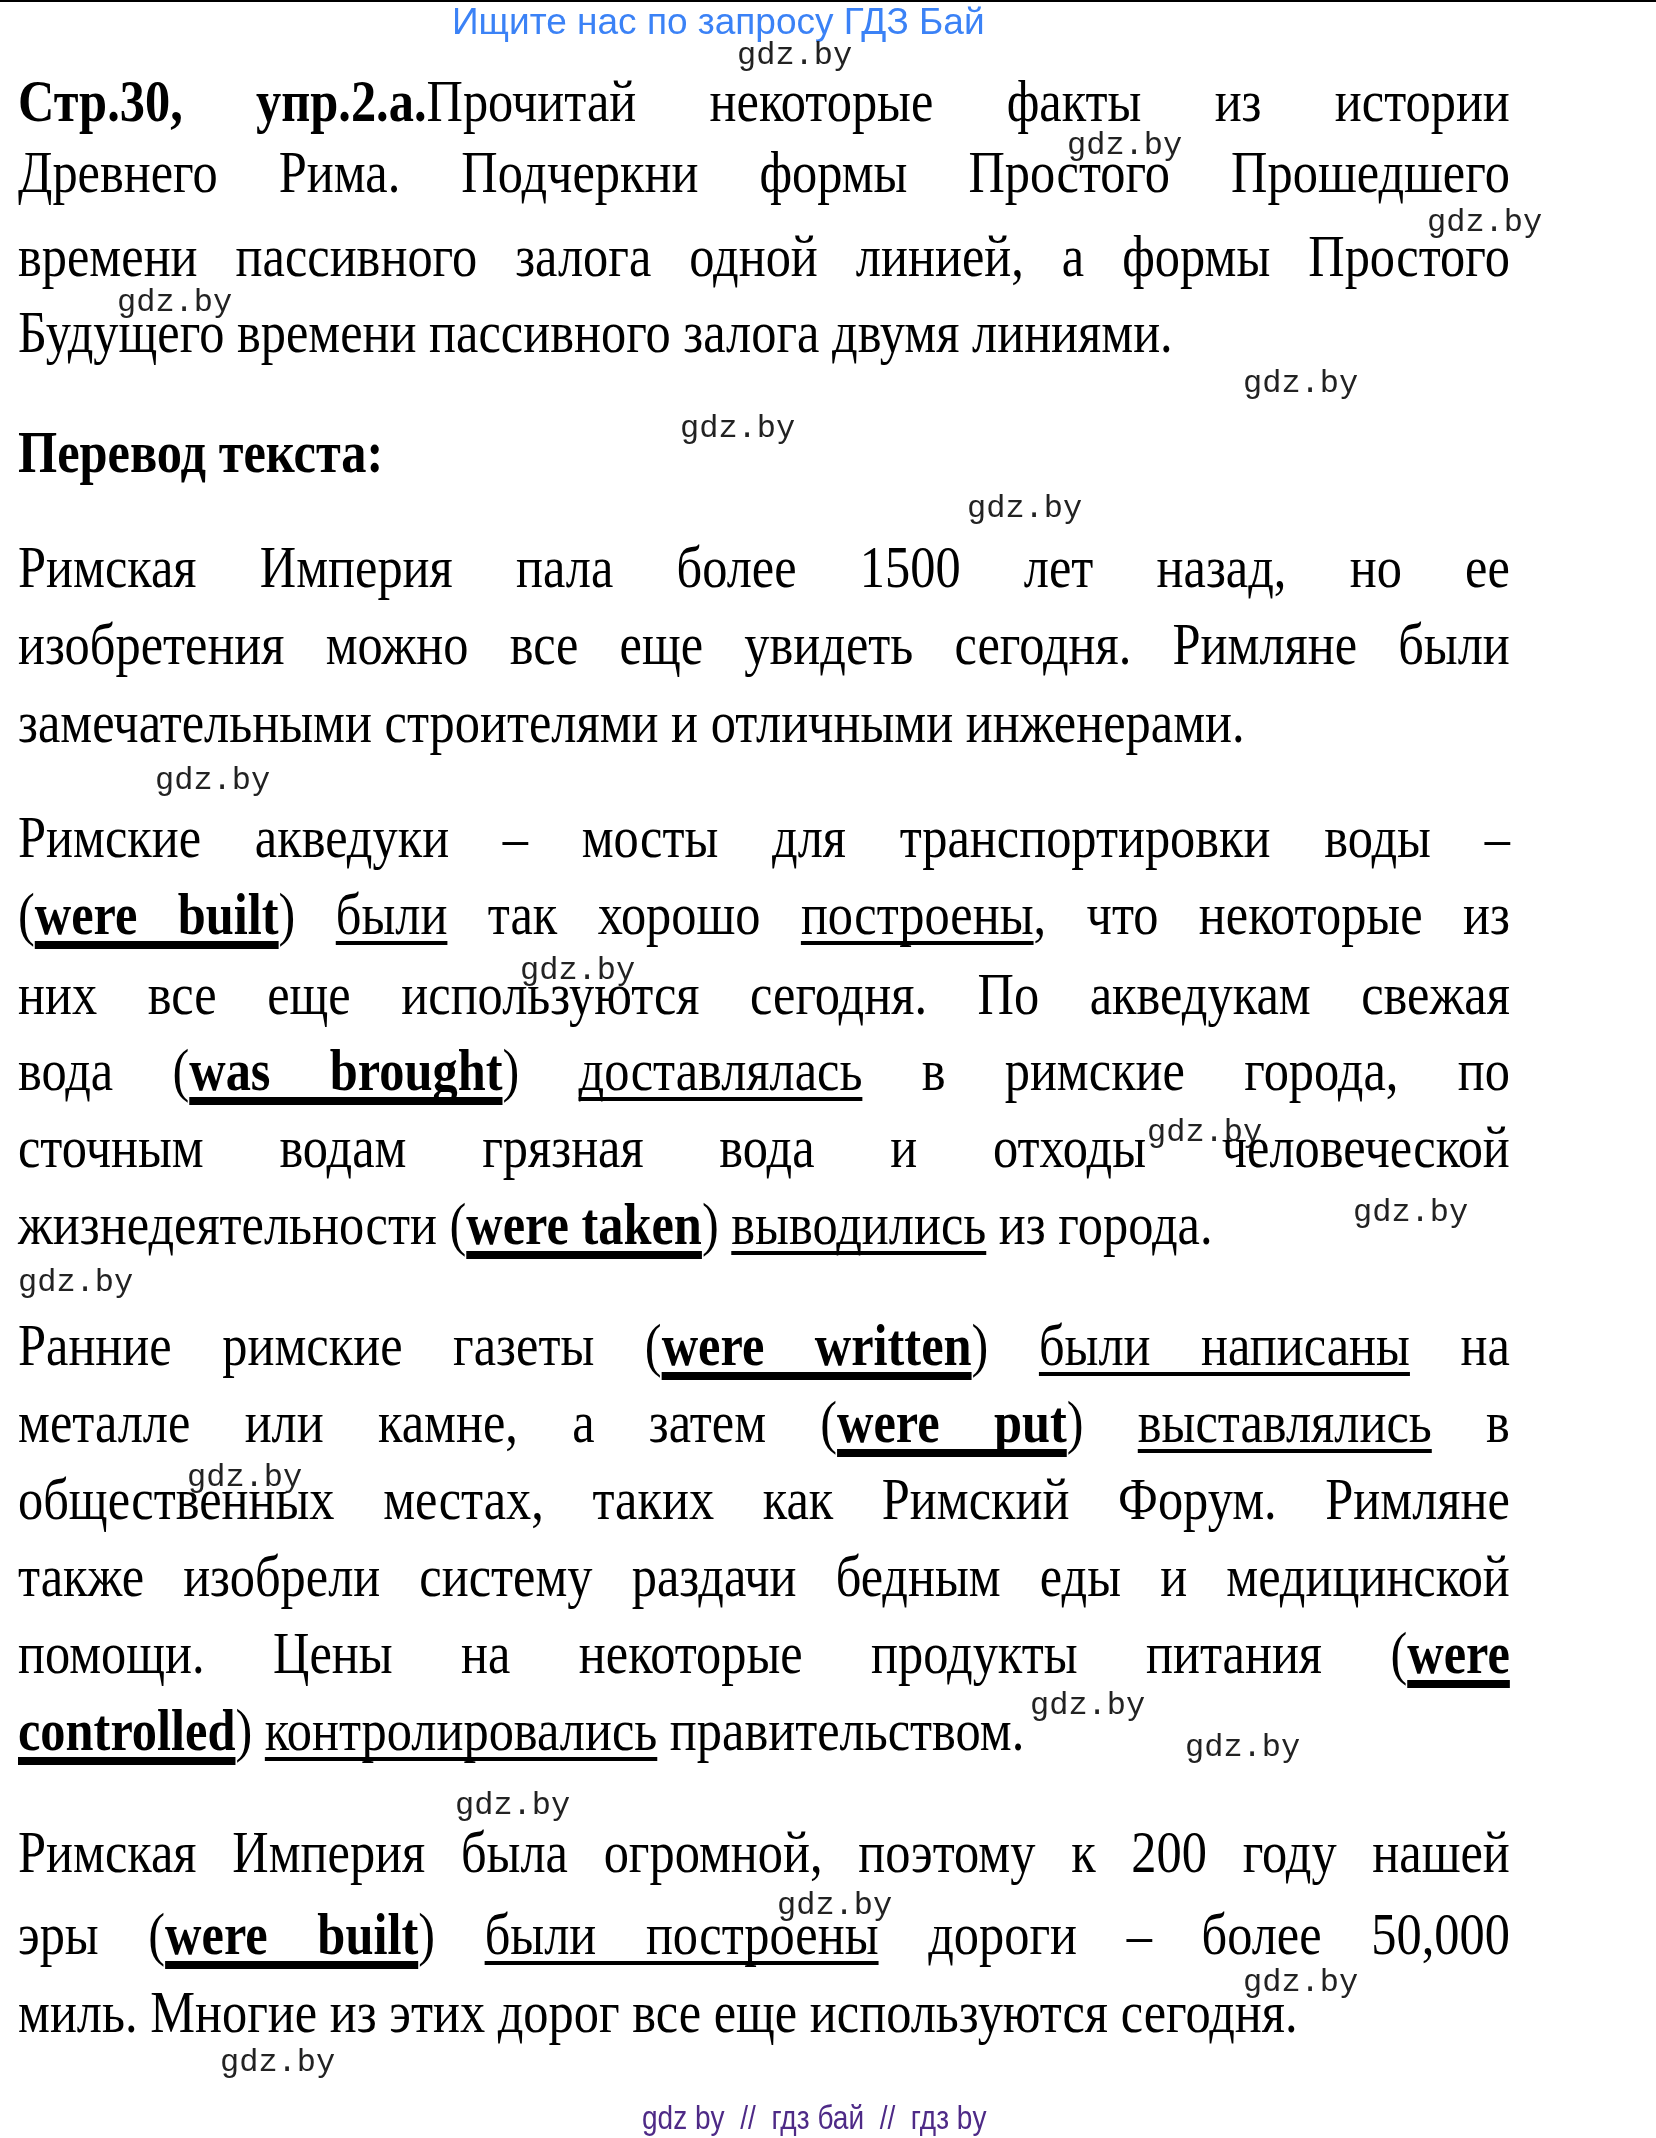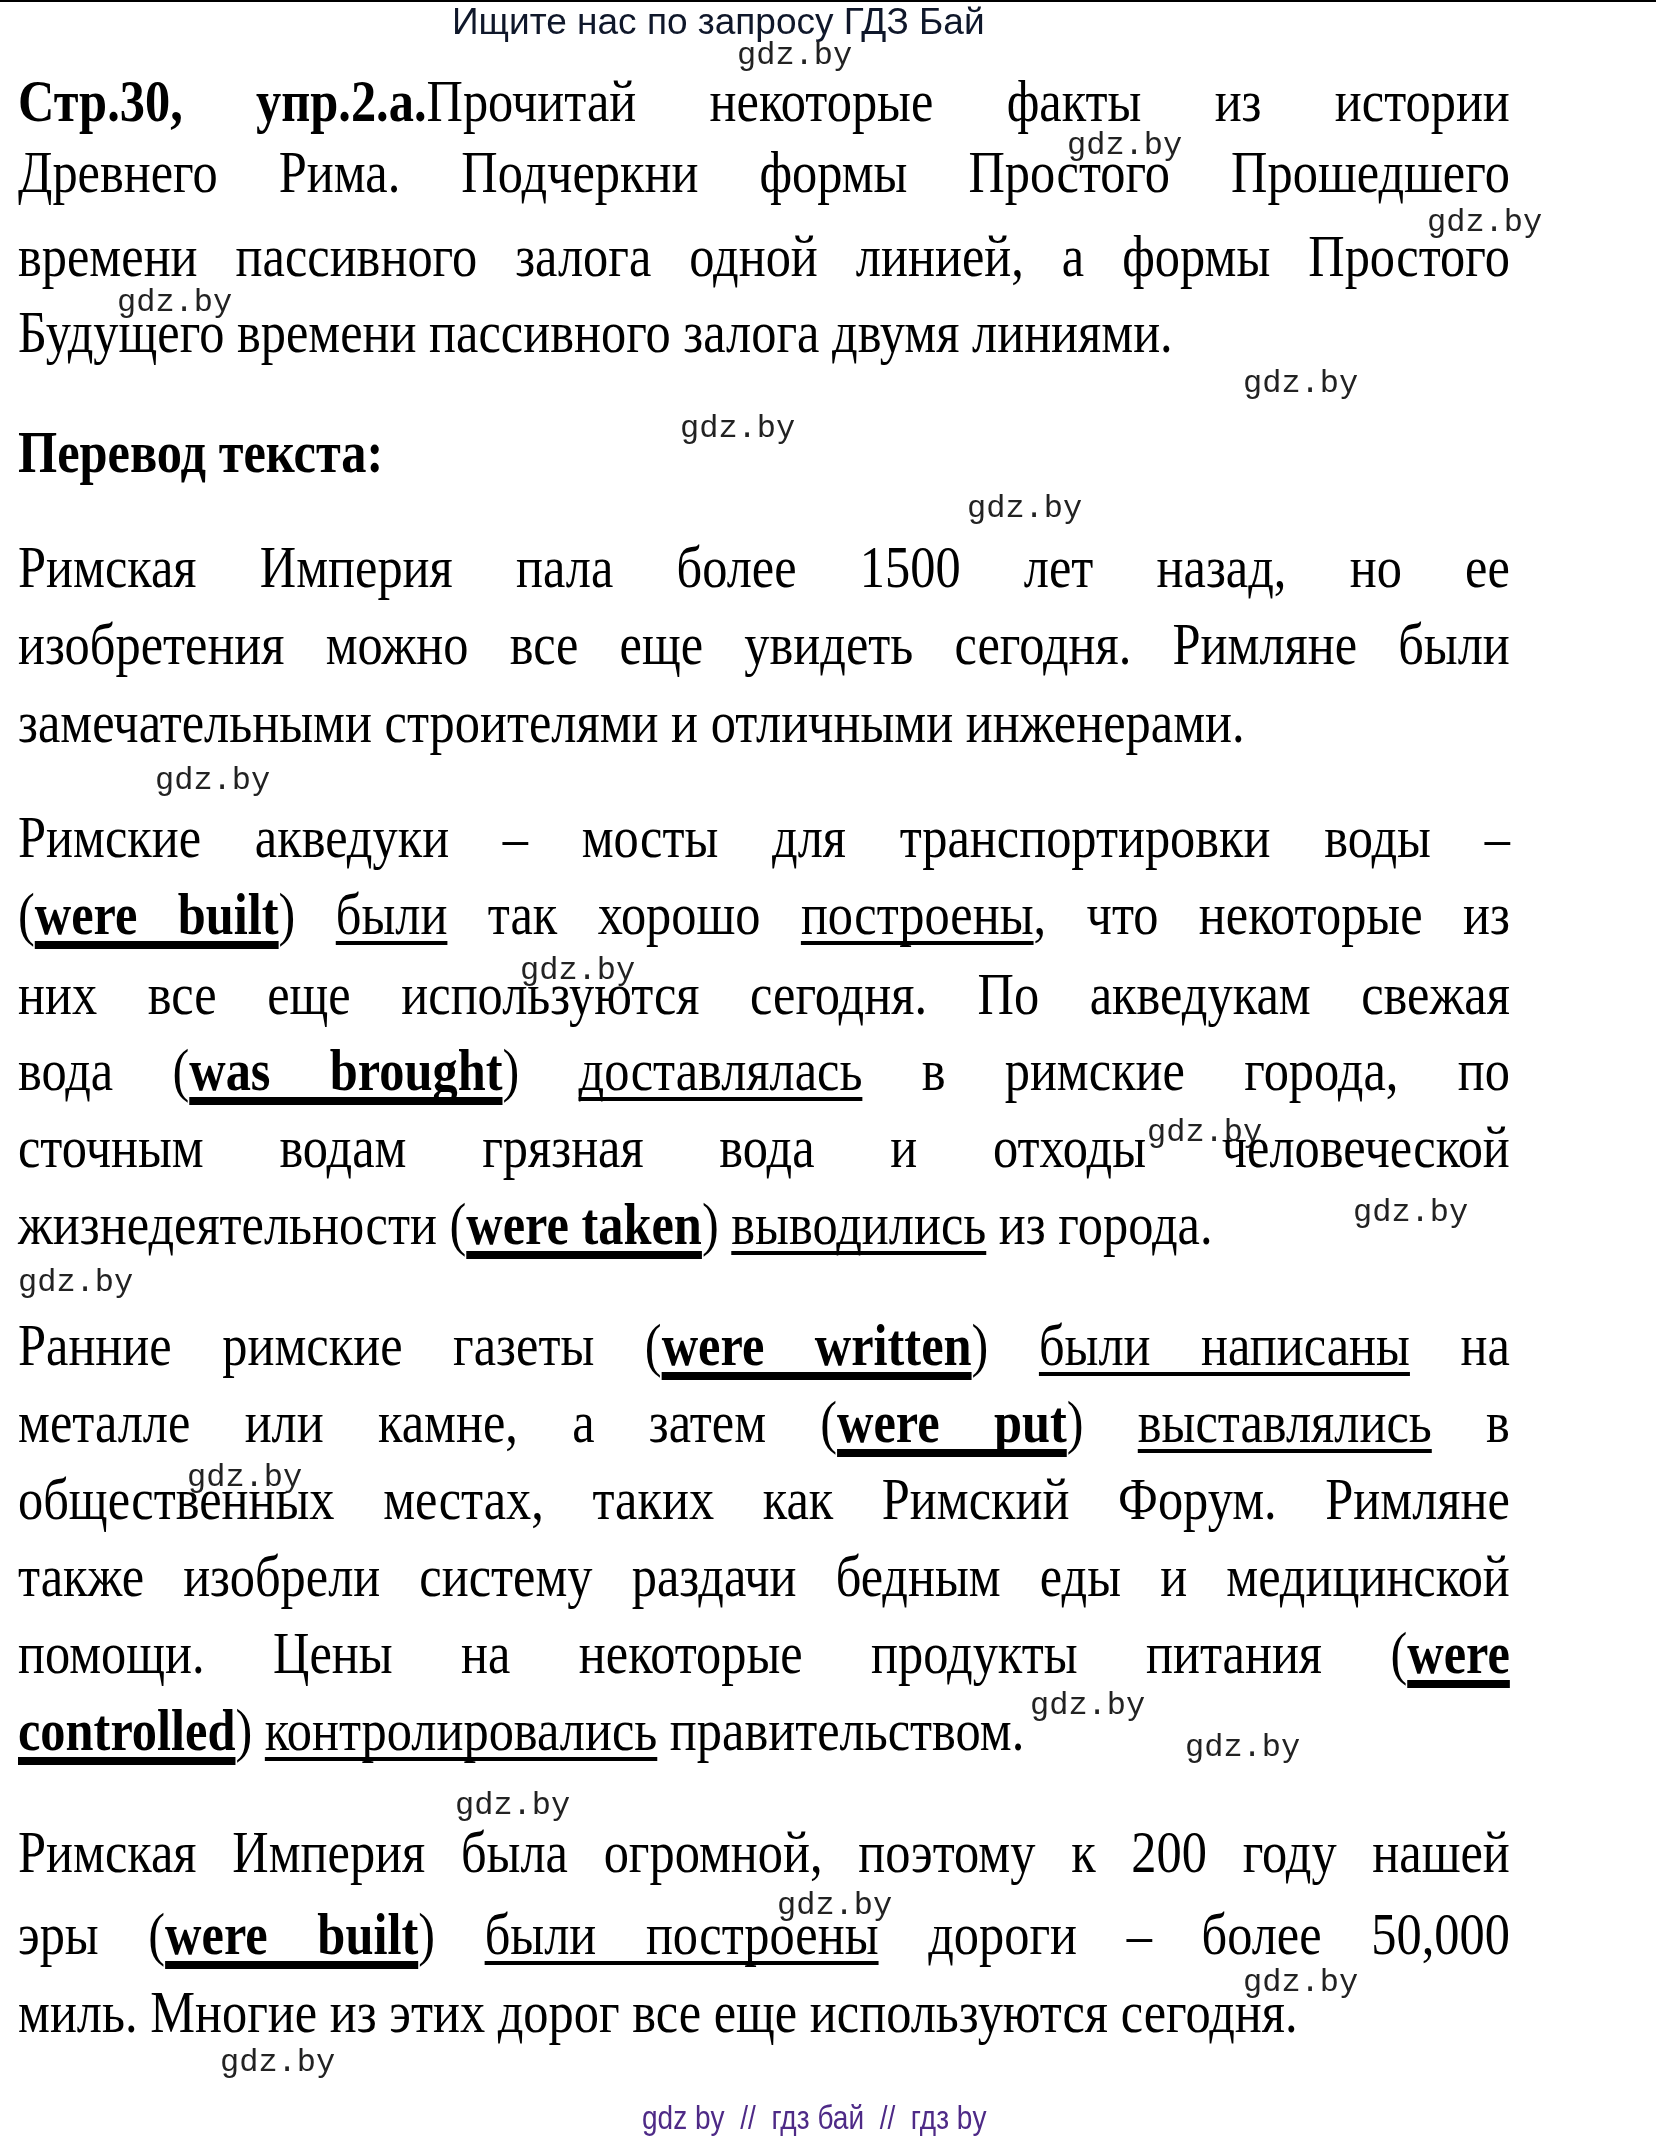--- a/index.html
+++ b/index.html
@@ -43,21 +43,21 @@
     font-family:"Liberation Sans",sans-serif;font-size:33px;line-height:1.2;
     transform:scaleX(0.85);transform-origin:0 0;
     white-space:pre;
   }
 </style>
 </head>
 <body>
 
 <div class="topline"></div>
 
-<div class="promo" style="color: #0f172a;">Ищите нас по запросу ГДЗ Бай</div>
+<div class="promo" style="color: #3b82f6;">Ищите нас по запросу ГДЗ Бай</div>
 
 <div>
     <div class="wm" style="left: 737px; top: 40px; color: rgb(34, 34, 34);">gdz.by</div>
     <div class="wm" style="left: 1067px; top: 130px; color: rgb(34, 34, 34);">gdz.by</div>
     <div class="wm" style="left: 1427px; top: 207px; color: rgb(34, 34, 34);">gdz.by</div>
     <div class="wm" style="left: 117px; top: 287px; color: rgb(34, 34, 34);">gdz.by</div>
     <div class="wm" style="left: 1243px; top: 368px; color: rgb(34, 34, 34);">gdz.by</div>
     <div class="wm" style="left: 680px; top: 413px; color: rgb(34, 34, 34);">gdz.by</div>
     <div class="wm" style="left: 967px; top: 493px; color: rgb(34, 34, 34);">gdz.by</div>
     <div class="wm" style="left: 155px; top: 765px; color: rgb(34, 34, 34);">gdz.by</div>

